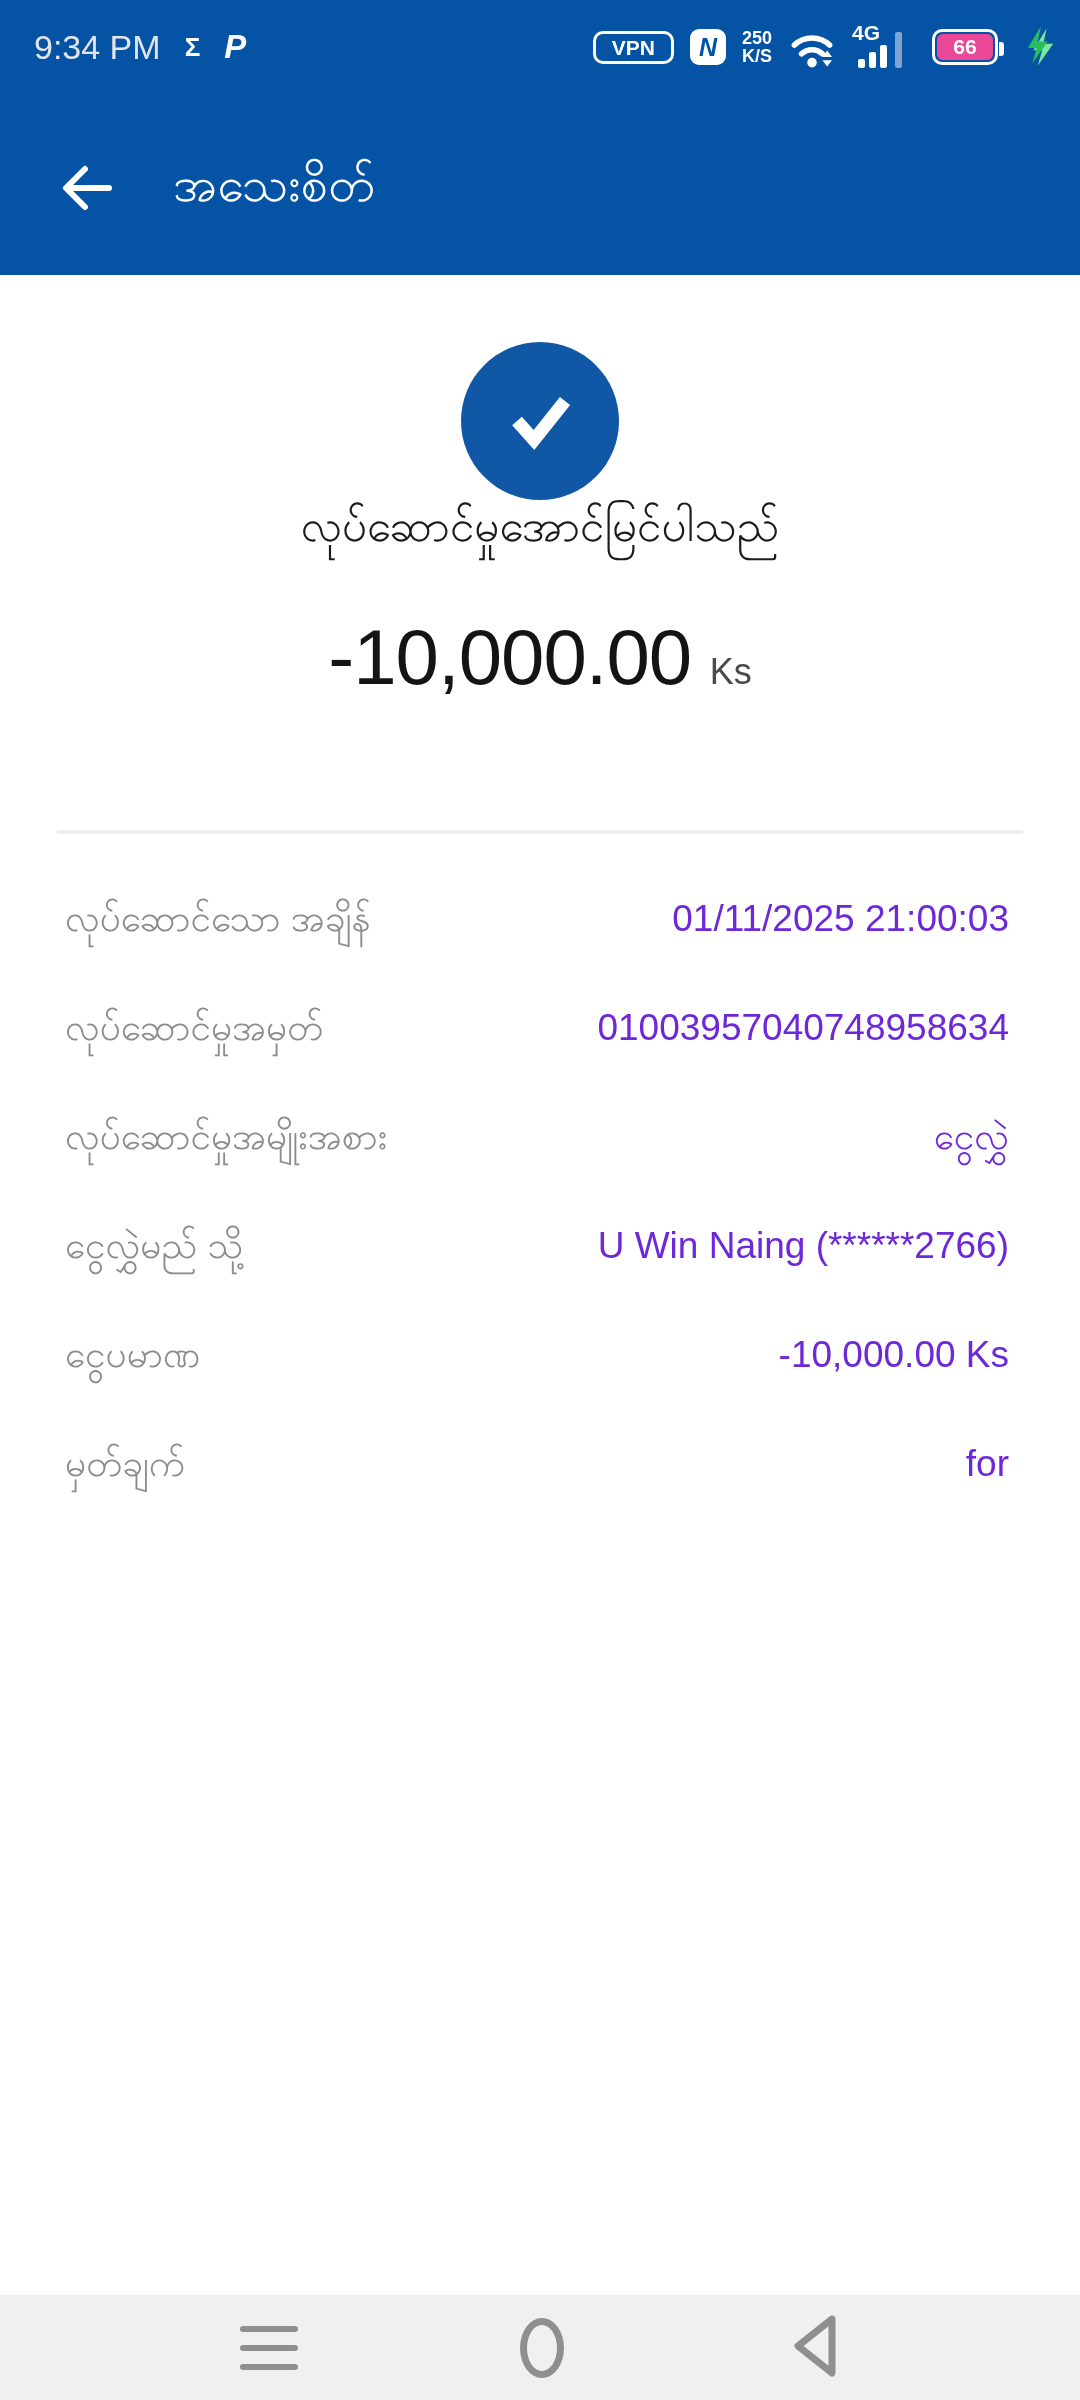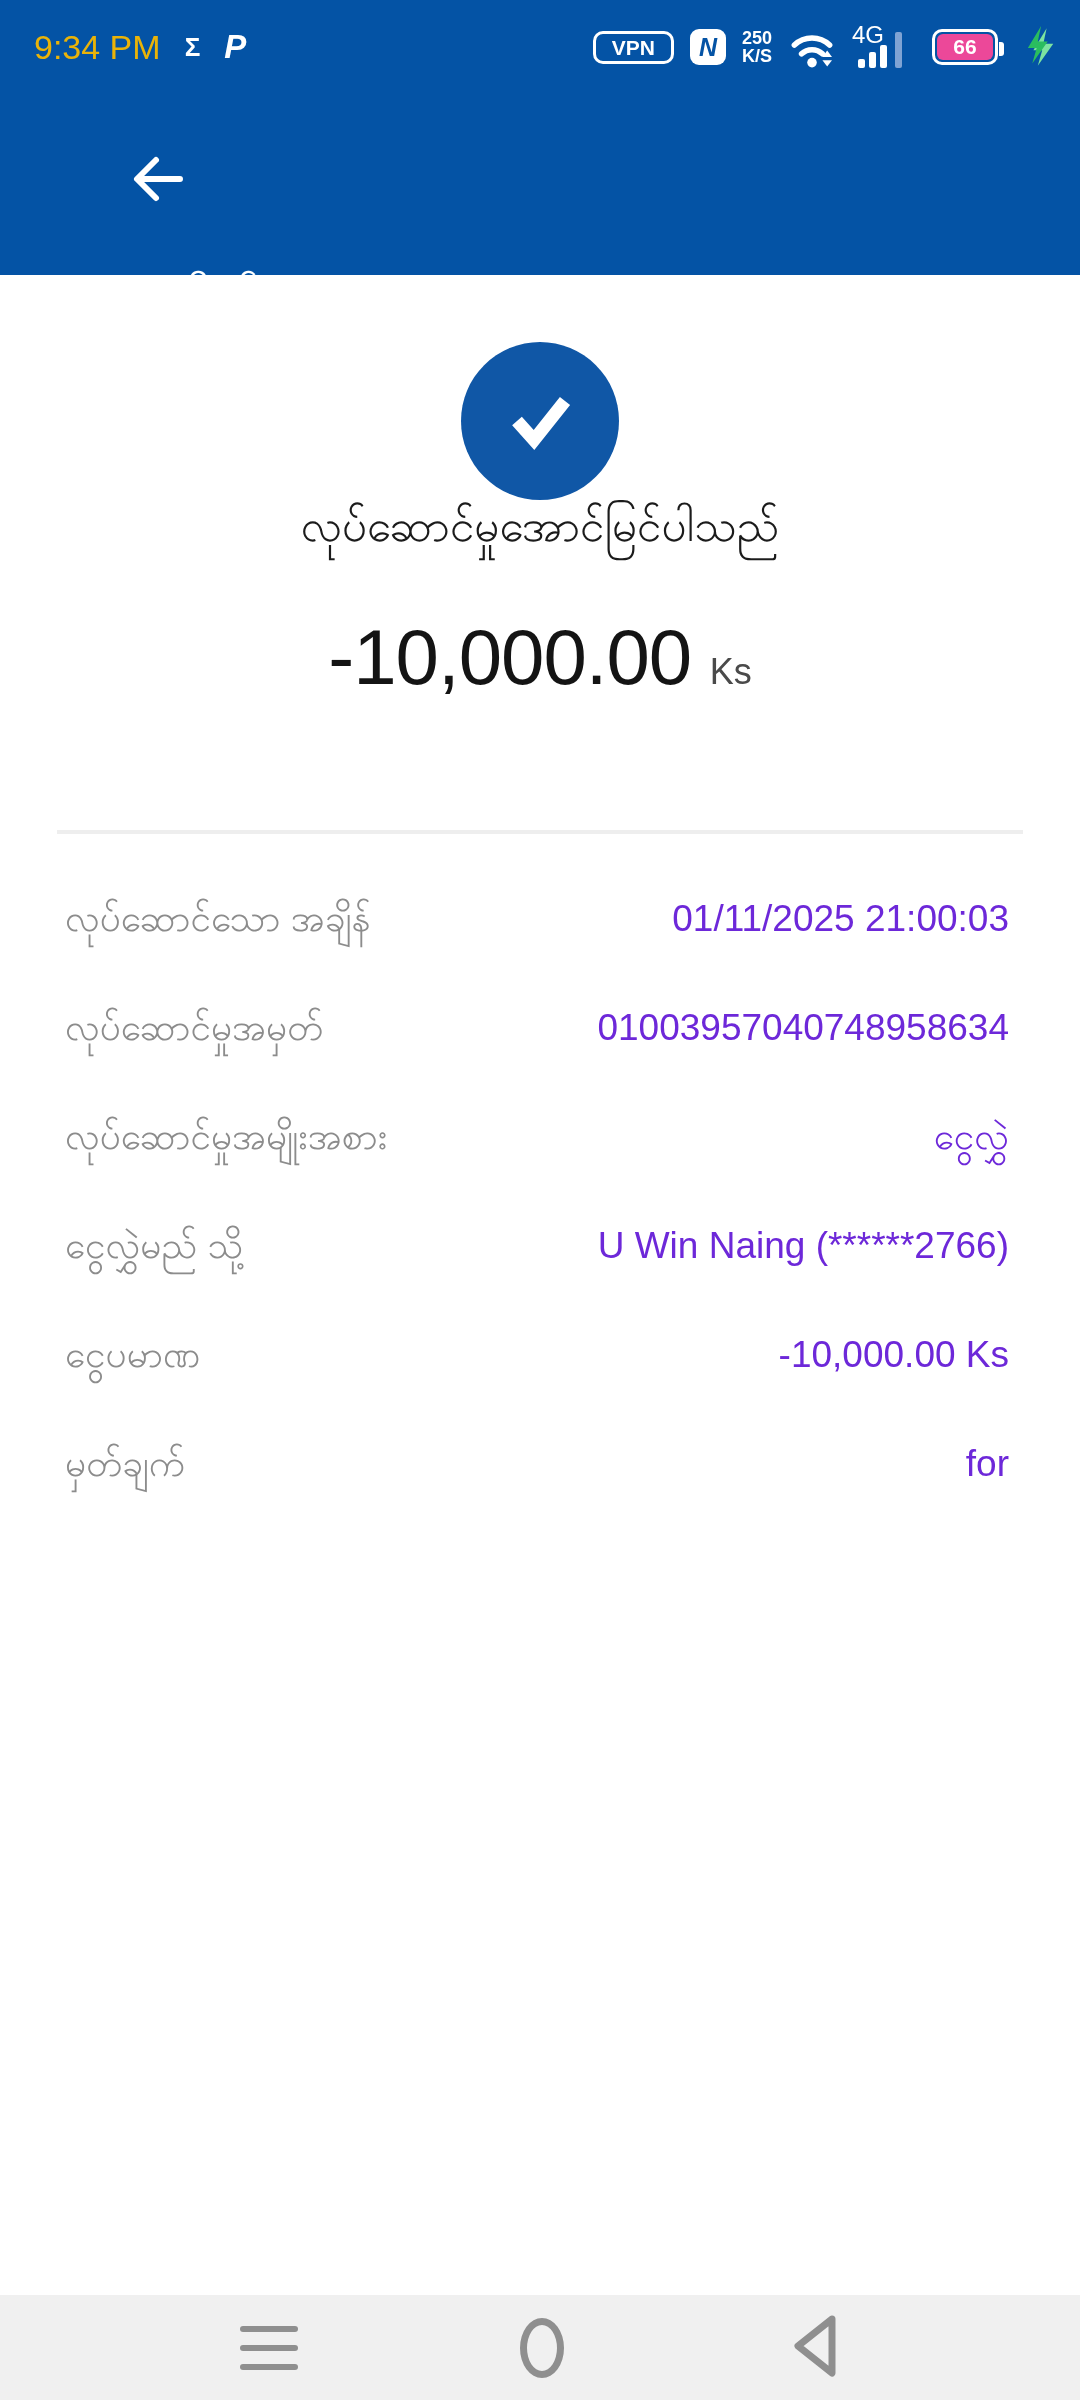--- a/index.html
+++ b/index.html
@@ -11,55 +11,55 @@
 
   
   .app-header { position:absolute; top:0; left:0; width:100%; height:275px; background:#0453A5; }
 
   .status-bar {
     position:absolute; top:0; left:0; right:0; height:78px;
     display:flex; align-items:center; justify-content:space-between;
     padding:16px 20px 0 34px;
   }
   .sb-left { display:flex; align-items:center; gap:24px; color:#fff; }
-  .sb-time { font-size:34px; color:#eab308; }
+  .sb-time { font-size:34px; color:#e5e5e5; }
   .sb-sigma { font-size:26px; font-weight:600; color:#fff; }
   .sb-p { font-size:33px; font-weight:800; font-style:italic; color:#fff; }
 
   .sb-right { display:flex; align-items:center; gap:16px; }
   .vpn-badge {
     border:3px solid #fff; border-radius:10px; color:#fff;
     font-size:21px; font-weight:700; padding:3px 16px; line-height:1;
   }
   .nfc-icon {
     width:36px; height:36px; background:#fff; border-radius:9px;
     display:flex; align-items:center; justify-content:center;
     color:#0453A5; font-weight:700; font-size:25px; font-style:italic;
   }
   .net-speed { color:#fff; font-size:18px; font-weight:700; line-height:18px; text-align:center; }
 
   .wifi-icon svg { display:block; }
 
   .signal-block { position:relative; width:64px; height:46px; }
-  .signal-4g { position:absolute; top:-3px; left:0; color:#fff; font-size:24px; font-weight:400; }
+  .signal-4g { position:absolute; top:-3px; left:0; color:#fff; font-size:21px; font-weight:700; }
   .signal-bars { position:absolute; bottom:2px; left:6px; display:flex; align-items:flex-end; gap:4px; }
   .sbar { width:7px; background:#fff; border-radius:2px; }
   .sbar.b1 { height:9px; } .sbar.b2 { height:16px; } .sbar.b3 { height:23px; }
   .sbar.dim { height:36px; background:#7FA3D4; margin-left:4px; }
 
   .battery { position:relative; width:66px; height:36px; border:3px solid #fff; border-radius:10px; margin-right:6px; }
   .battery-fill {
     position:absolute; inset:2px; background:#ec4899; border-radius:6px;
     display:flex; align-items:center; justify-content:center;
   }
   .battery-pct { color:#fff; font-size:21px; font-weight:700; }
   .battery-nub { position:absolute; right:-9px; top:10px; width:5px; height:14px; background:#fff; border-radius:0 3px 3px 0; }
   .bolt-icon svg { display:block; }
 
-  .title-row { position:absolute; top:150px; left:57px; display:flex; align-items:center; gap:56px; height:78px;flex-direction:column; }
+  .title-row { position:absolute; top:150px; left:57px; display:flex; align-items:center; gap:56px; height:78px; }
   .back-button { width:60px; height:60px; display:flex; align-items:center; justify-content:center; background:none; border:none; cursor:pointer; }
   .page-title { color:#ffffff; font-size:48px; letter-spacing:0.5px; }
 
   
   .check-circle {
     position:absolute; top:342px; left:50%; transform:translateX(-50%);
     width:158px; height:158px; border-radius:50%; background:#1057A6;
     display:flex; align-items:center; justify-content:center;
   }
   .success-text { position:absolute; top:498px; left:0; width:100%; text-align:center; font-size:44px; color:#1B1B1B; }

